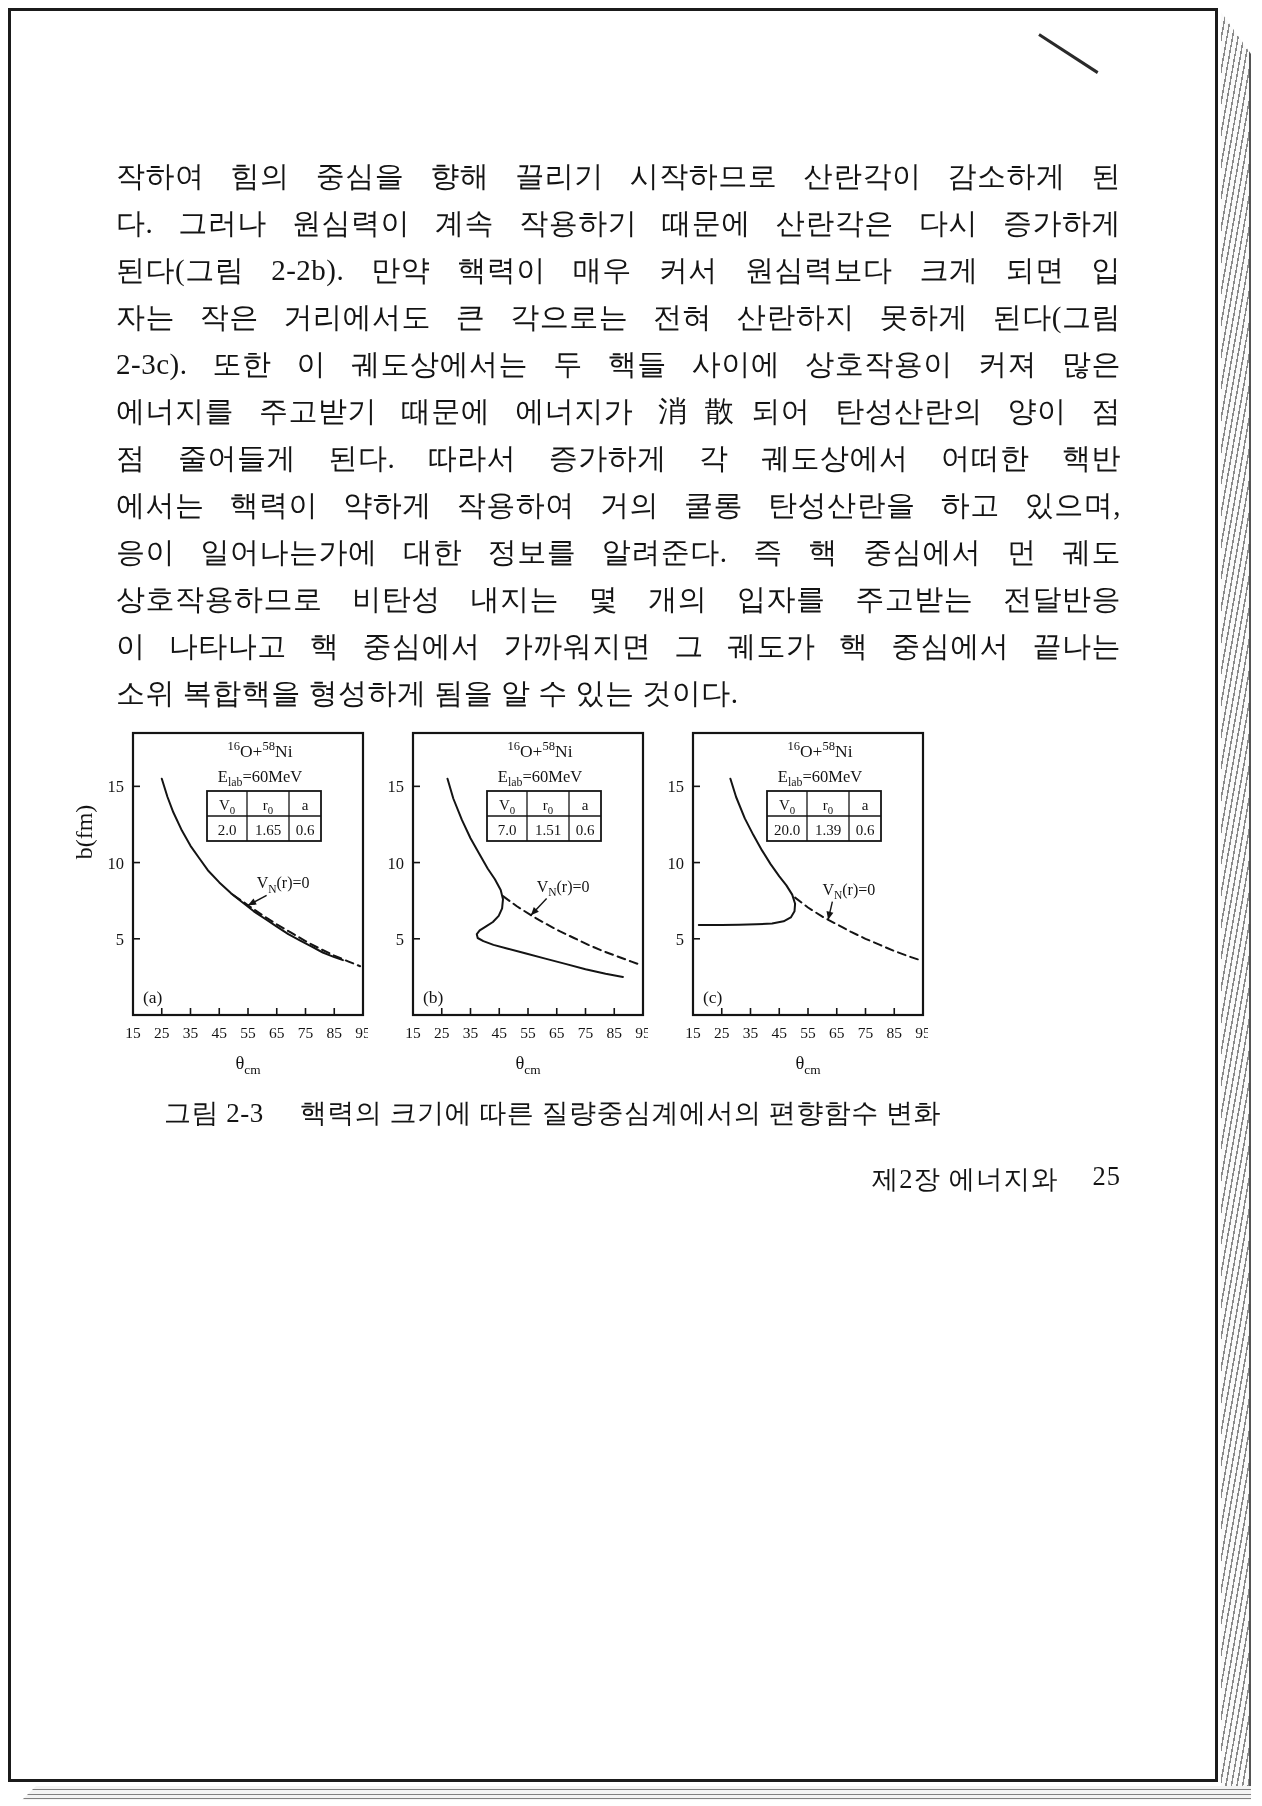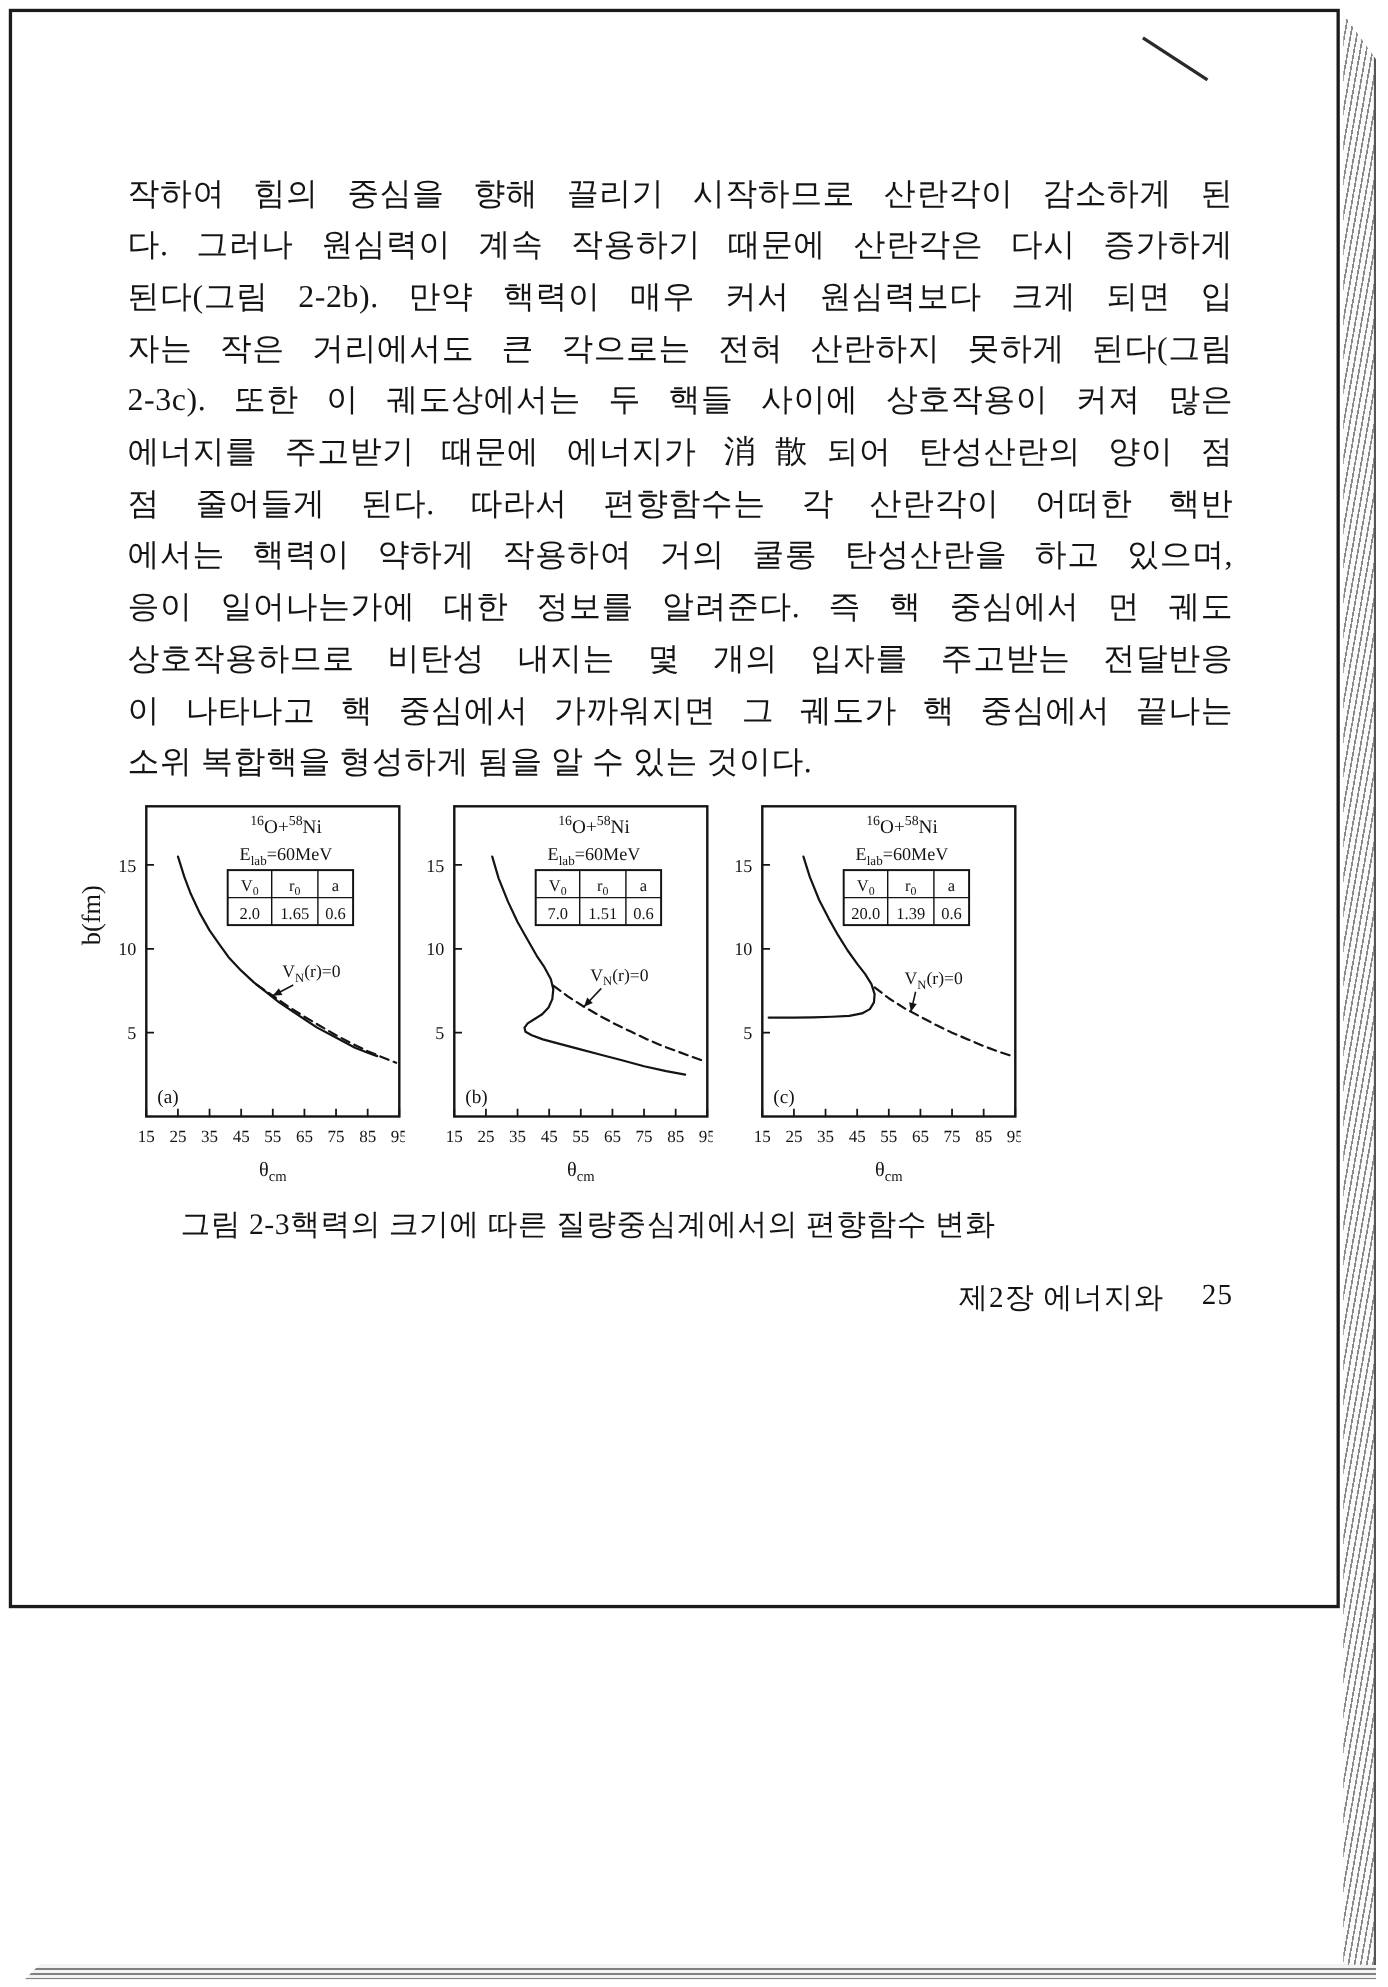--- a/index.html
+++ b/index.html
@@ -2,21 +2,21 @@
 <html><head>
 <meta charset="utf-8">
 <style>
   html,body{margin:0;padding:0;}
   body{
     width:1262px;height:1806px;position:relative;background:#ffffff;
     font-family:"Liberation Serif","DejaVu Serif",serif;color:#141414;
     overflow:hidden;
   }
   .book{
-    position:absolute;left:8px;top:8px;width:1210px;height:1454px;
+    position:absolute;left:8px;top:8px;width:1210px;height:1774px;
     background:#fff;border:3px solid #1b1b1b;box-sizing:border-box;
   }
   .corner-line{
     position:absolute;left:1028px;top:22px;width:70px;height:3px;background:#2a2a2a;
     transform:rotate(33deg);transform-origin:left center;
   }
   .edge-right{
     position:absolute;left:1221px;top:12px;width:30px;height:1786px;
     background:repeating-linear-gradient(100deg,#fbfbfb 0 4px,#8a8a8a 4px 5.5px);
     clip-path:polygon(0 0,100% 42px,100% 100%,0 100%);
@@ -34,21 +34,21 @@
   }
   .pline.flush-left{text-align-last:left;}
   .pline.indent{text-indent:58px;}
   .figure{position:relative;margin-top:8px;margin-left:-28px;height:366px;}
   .panels{display:flex;flex-direction:row;}
   .ylabel{
     position:absolute;left:-50px;top:92px;width:96px;height:30px;text-align:center;
     font-size:24px;transform:rotate(-90deg);
   }
   .caption{margin-top:4px;padding-left:48px;font-size:27px;letter-spacing:0.5px;word-break:keep-all;}
-  .caption .cap-label{}
+  .caption .cap-label{margin-right:36px;}
   #para2{margin-top:34px;}
   .footer{
     margin-top:30px;display:flex;justify-content:flex-end;gap:34px;
     font-size:26.5px;letter-spacing:1px;
   }
   svg.panel{display:block;}
   svg text{font-family:"Liberation Serif","DejaVu Serif",serif;}
 </style>
 </head>
 <body>
@@ -57,21 +57,21 @@
   <div class="corner-line"></div>
   <div class="content">
 
     <div id="para1">
         <div class="pline">작하여 힘의 중심을 향해 끌리기 시작하므로 산란각이 감소하게 된</div>
         <div class="pline">다. 그러나 원심력이 계속 작용하기 때문에 산란각은 다시 증가하게</div>
         <div class="pline">된다(그림 2-2b). 만약 핵력이 매우 커서 원심력보다 크게 되면 입</div>
         <div class="pline">자는 작은 거리에서도 큰 각으로는 전혀 산란하지 못하게 된다(그림</div>
         <div class="pline">2-3c). 또한 이 궤도상에서는 두 핵들 사이에 상호작용이 커져 많은</div>
         <div class="pline">에너지를 주고받기 때문에 에너지가 消散되어 탄성산란의 양이 점</div>
-        <div class="pline">점 줄어들게 된다. 따라서 편향함수는 각 산란각이 어떠한 핵반</div>
+        <div class="pline">점 줄어들게 된다. 따라서 증가하게 각 궤도상에서 어떠한 핵반</div>
         <div class="pline">에서는 핵력이 약하게 작용하여 거의 쿨롱 탄성산란을 하고 있으며,</div>
         <div class="pline">응이 일어나는가에 대한 정보를 알려준다. 즉 핵 중심에서 먼 궤도</div>
         <div class="pline">상호작용하므로 비탄성 내지는 몇 개의 입자를 주고받는 전달반응</div>
         <div class="pline">이 나타나고 핵 중심에서 가까워지면 그 궤도가 핵 중심에서 끝나는</div>
         <div class="pline flush-left">소위 복합핵을 형성하게 됨을 알 수 있는 것이다.</div>
       </div>
 
     <div class="figure">
       <div class="ylabel">b(fm)</div>
       <div class="panels">

